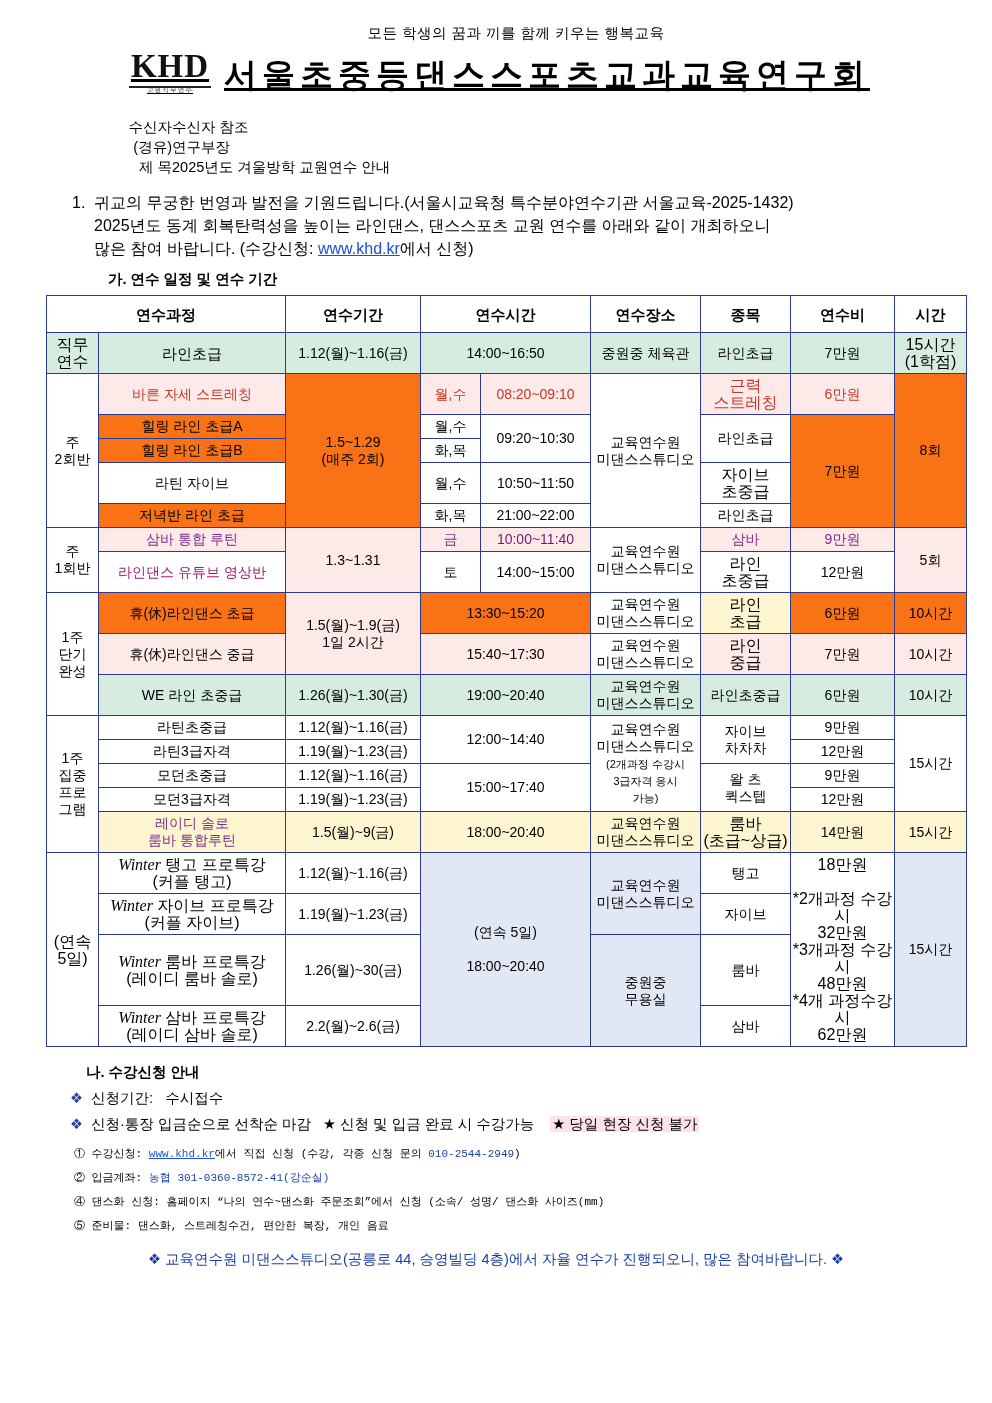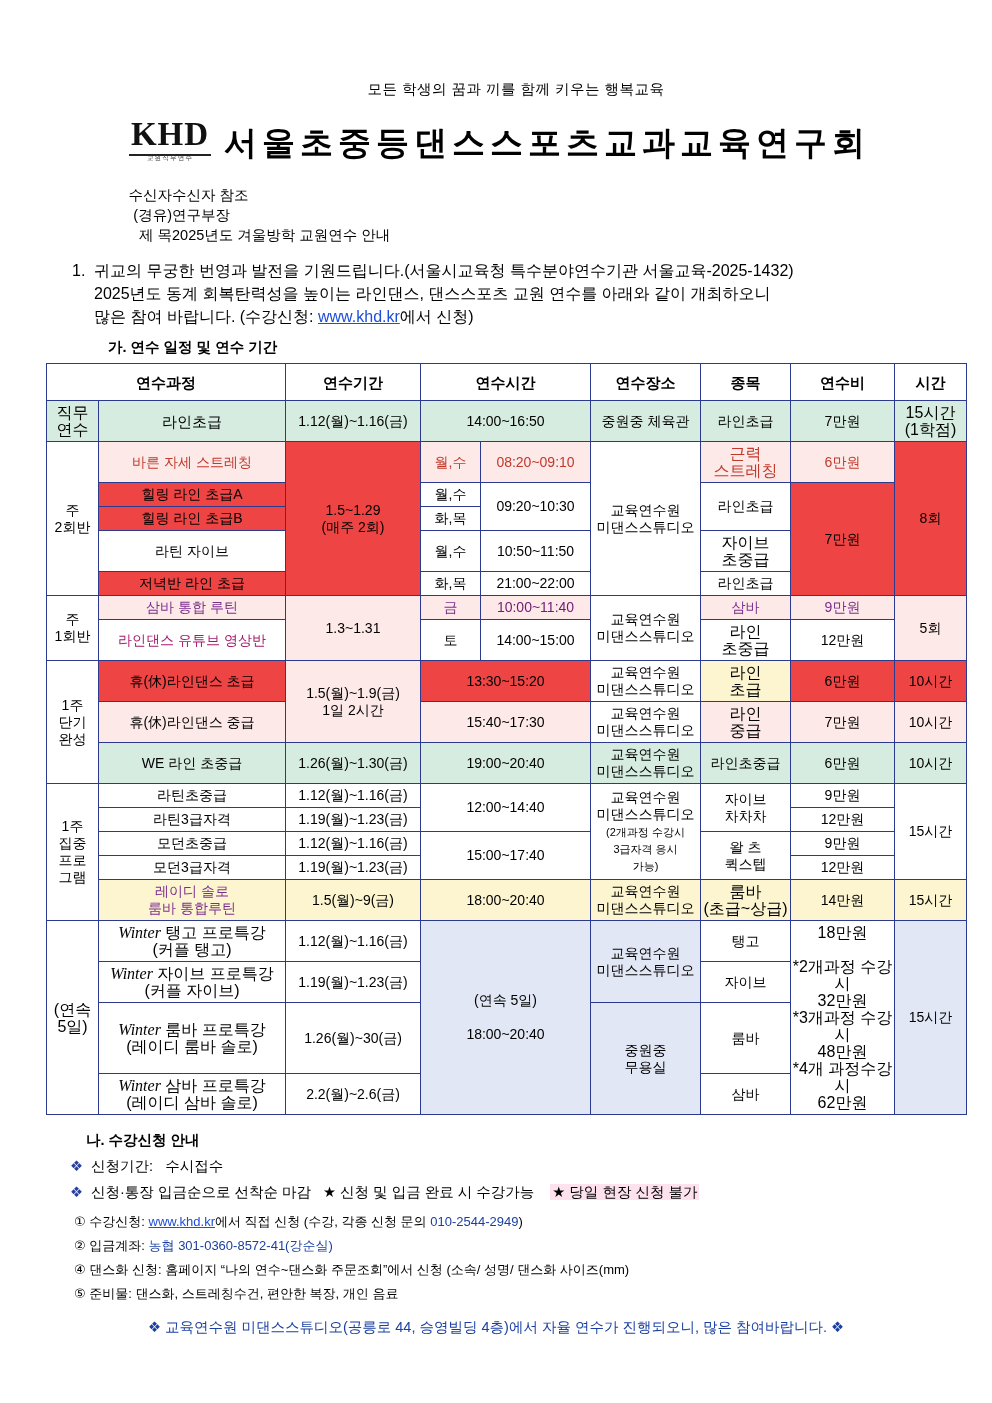--- a/index.html
+++ b/index.html
@@ -7,23 +7,23 @@
     width: 992px;
     min-height: 1403px;
     background: #ffffff;
     font-family: "Liberation Sans", "DejaVu Sans", sans-serif;
     color: #000;
     -webkit-font-smoothing: antialiased;
   }
   .page { position: relative; width: 992px; min-height: 1403px; padding: 0; box-sizing: border-box; }
 
   
-  .header { position: relative; padding-top: 80px; }
+  .header { position: relative; padding-top: 24px; }
   .slogan { text-align: center; font-size: 14.5px; letter-spacing: 0.5px; color:#000; margin-left: 40px; }
-  .title-row { display: flex; align-items: center; justify-content: center; margin-top: 16px; }
+  .title-row { display: flex; align-items: center; justify-content: center; margin-top: 4px; text-decoration: underline; }
   .logo { width: 96px; height: 56px; position: relative; margin-right: 6px; flex: 0 0 auto; }
   .logo .khd {
     font-family: "Liberation Serif", serif;
     font-weight: bold; font-size: 33px; letter-spacing: 1px;
     text-align: center; line-height: 38px; color: #111;
   }
   .logo .khd-sub { font-size: 6.5px; text-align: center; letter-spacing: 1.2px; color:#333; margin-top: -2px; }
   .logo .bar { width: 82px; height: 2px; background:#222; margin: 1px auto 0 auto; }
   .maintitle {
     font-family: "Liberation Serif", serif;
@@ -65,37 +65,37 @@
   table.sched th { font-weight: bold; font-size: 15px; height: 30px; }
   .hdr { background: #ffffff; }
   .small { font-size: 16px; }
   .xsmall { font-size: 11px; line-height: 14px; }
   .b { font-weight: bold; }
   .it { font-style: italic; font-family: "Liberation Serif", serif; }
 
   
   .c-green { background: #d7ece0; }
   .c-pink  { background: #fde9e7; }
-  .c-cream { background: #ef4444; }
+  .c-cream { background: #f97316; }
   .c-blue  { background: #e2e7f5; }
   .c-yellow{ background: #fcf5cf; }
   .c-white { background: #ffffff; }
 
   .t-red { color: #c0392b; }
   .t-purple { color: #7b2d8e; }
   .t-blue { color: #701a75; }
   .t-magenta { color: #a21a6d; }
 
   
   .sec2 { margin: 16px 0 0 86px; font-size: 14.5px; font-weight: bold; }
   .bullet { margin: 7px 0 0 70px; font-size: 14.5px; }
   .bullet .dia { color: #2a3f9e; margin-right: 4px; }
   .hl { background: #fde2ee; padding: 0 2px; }
   .star { color: #000; }
-  .numlist { margin: 8px 0 8px 74px; font-size: 13px; line-height: 24px; color: #1a3fa0; }
+  .numlist { margin: 8px 0 8px 74px; font-size: 11px; line-height: 24px; color: #1a3fa0; font-family: Liberation Mono, monospace; }
   .numlist .k { color: #000; }
   .numlist div { white-space: nowrap; }
   .closing { margin: 12px 0 20px 0; text-align: center; font-size: 14.5px; color: #1a3fa0; }
 </style>
 </head>
 <body>
 
 <div class="page">
 
   <div class="header">

